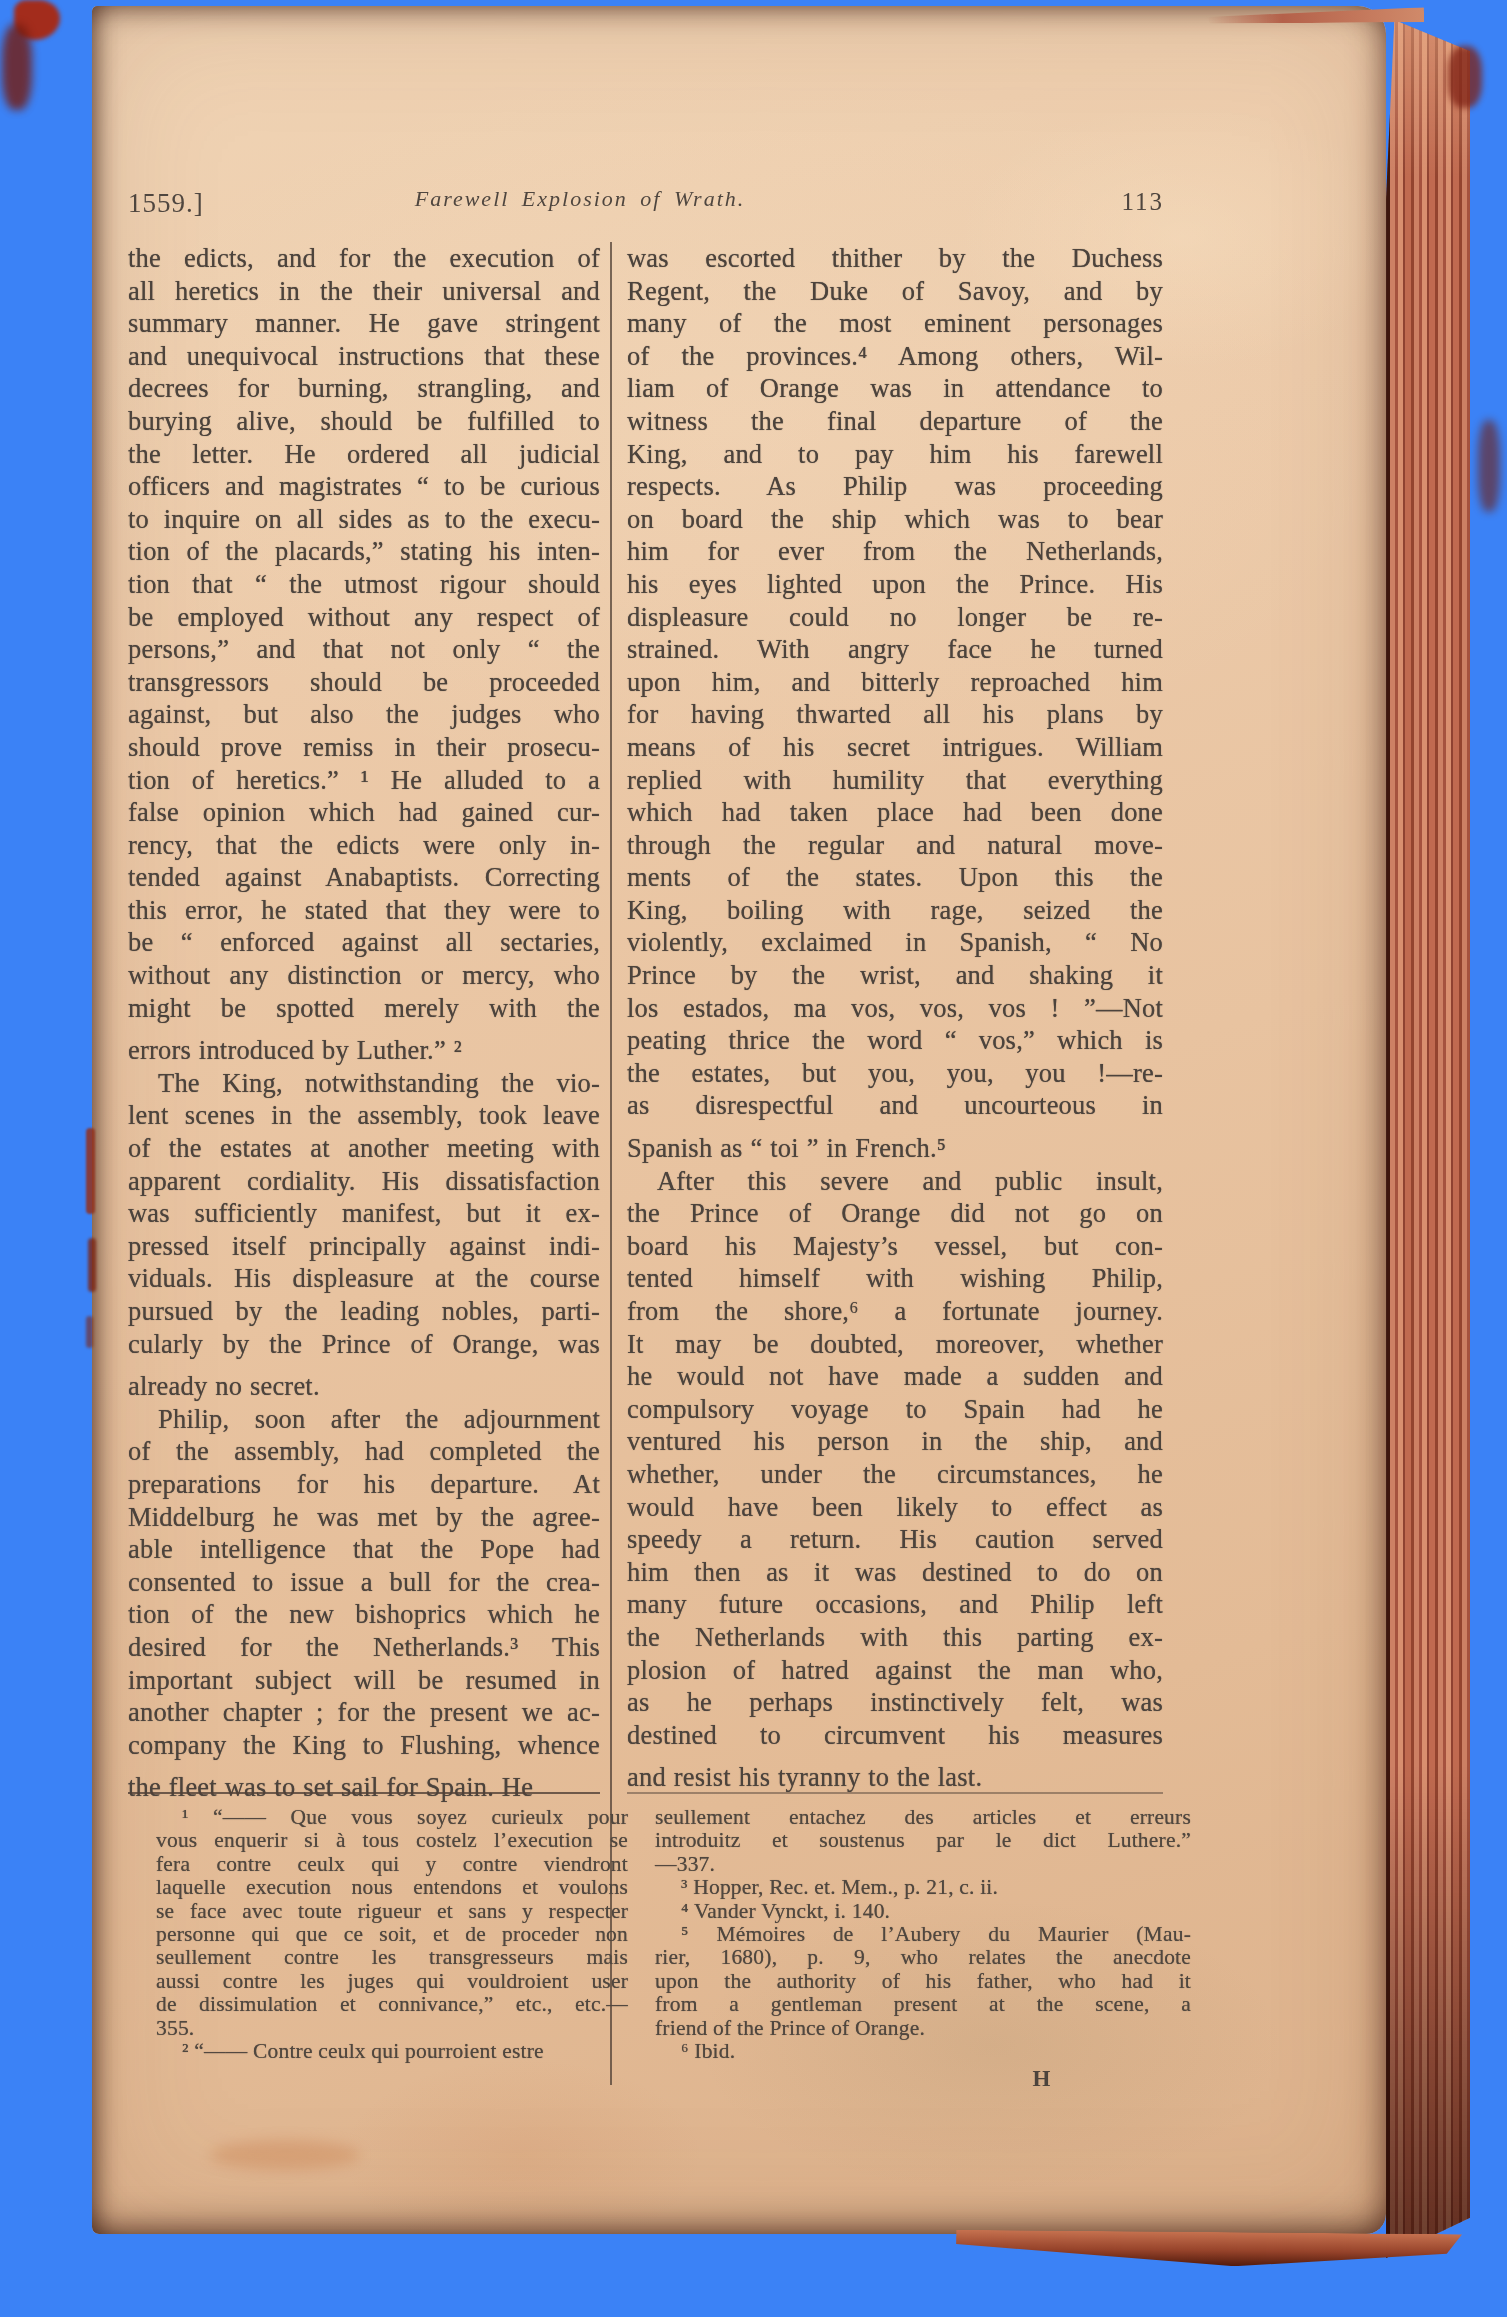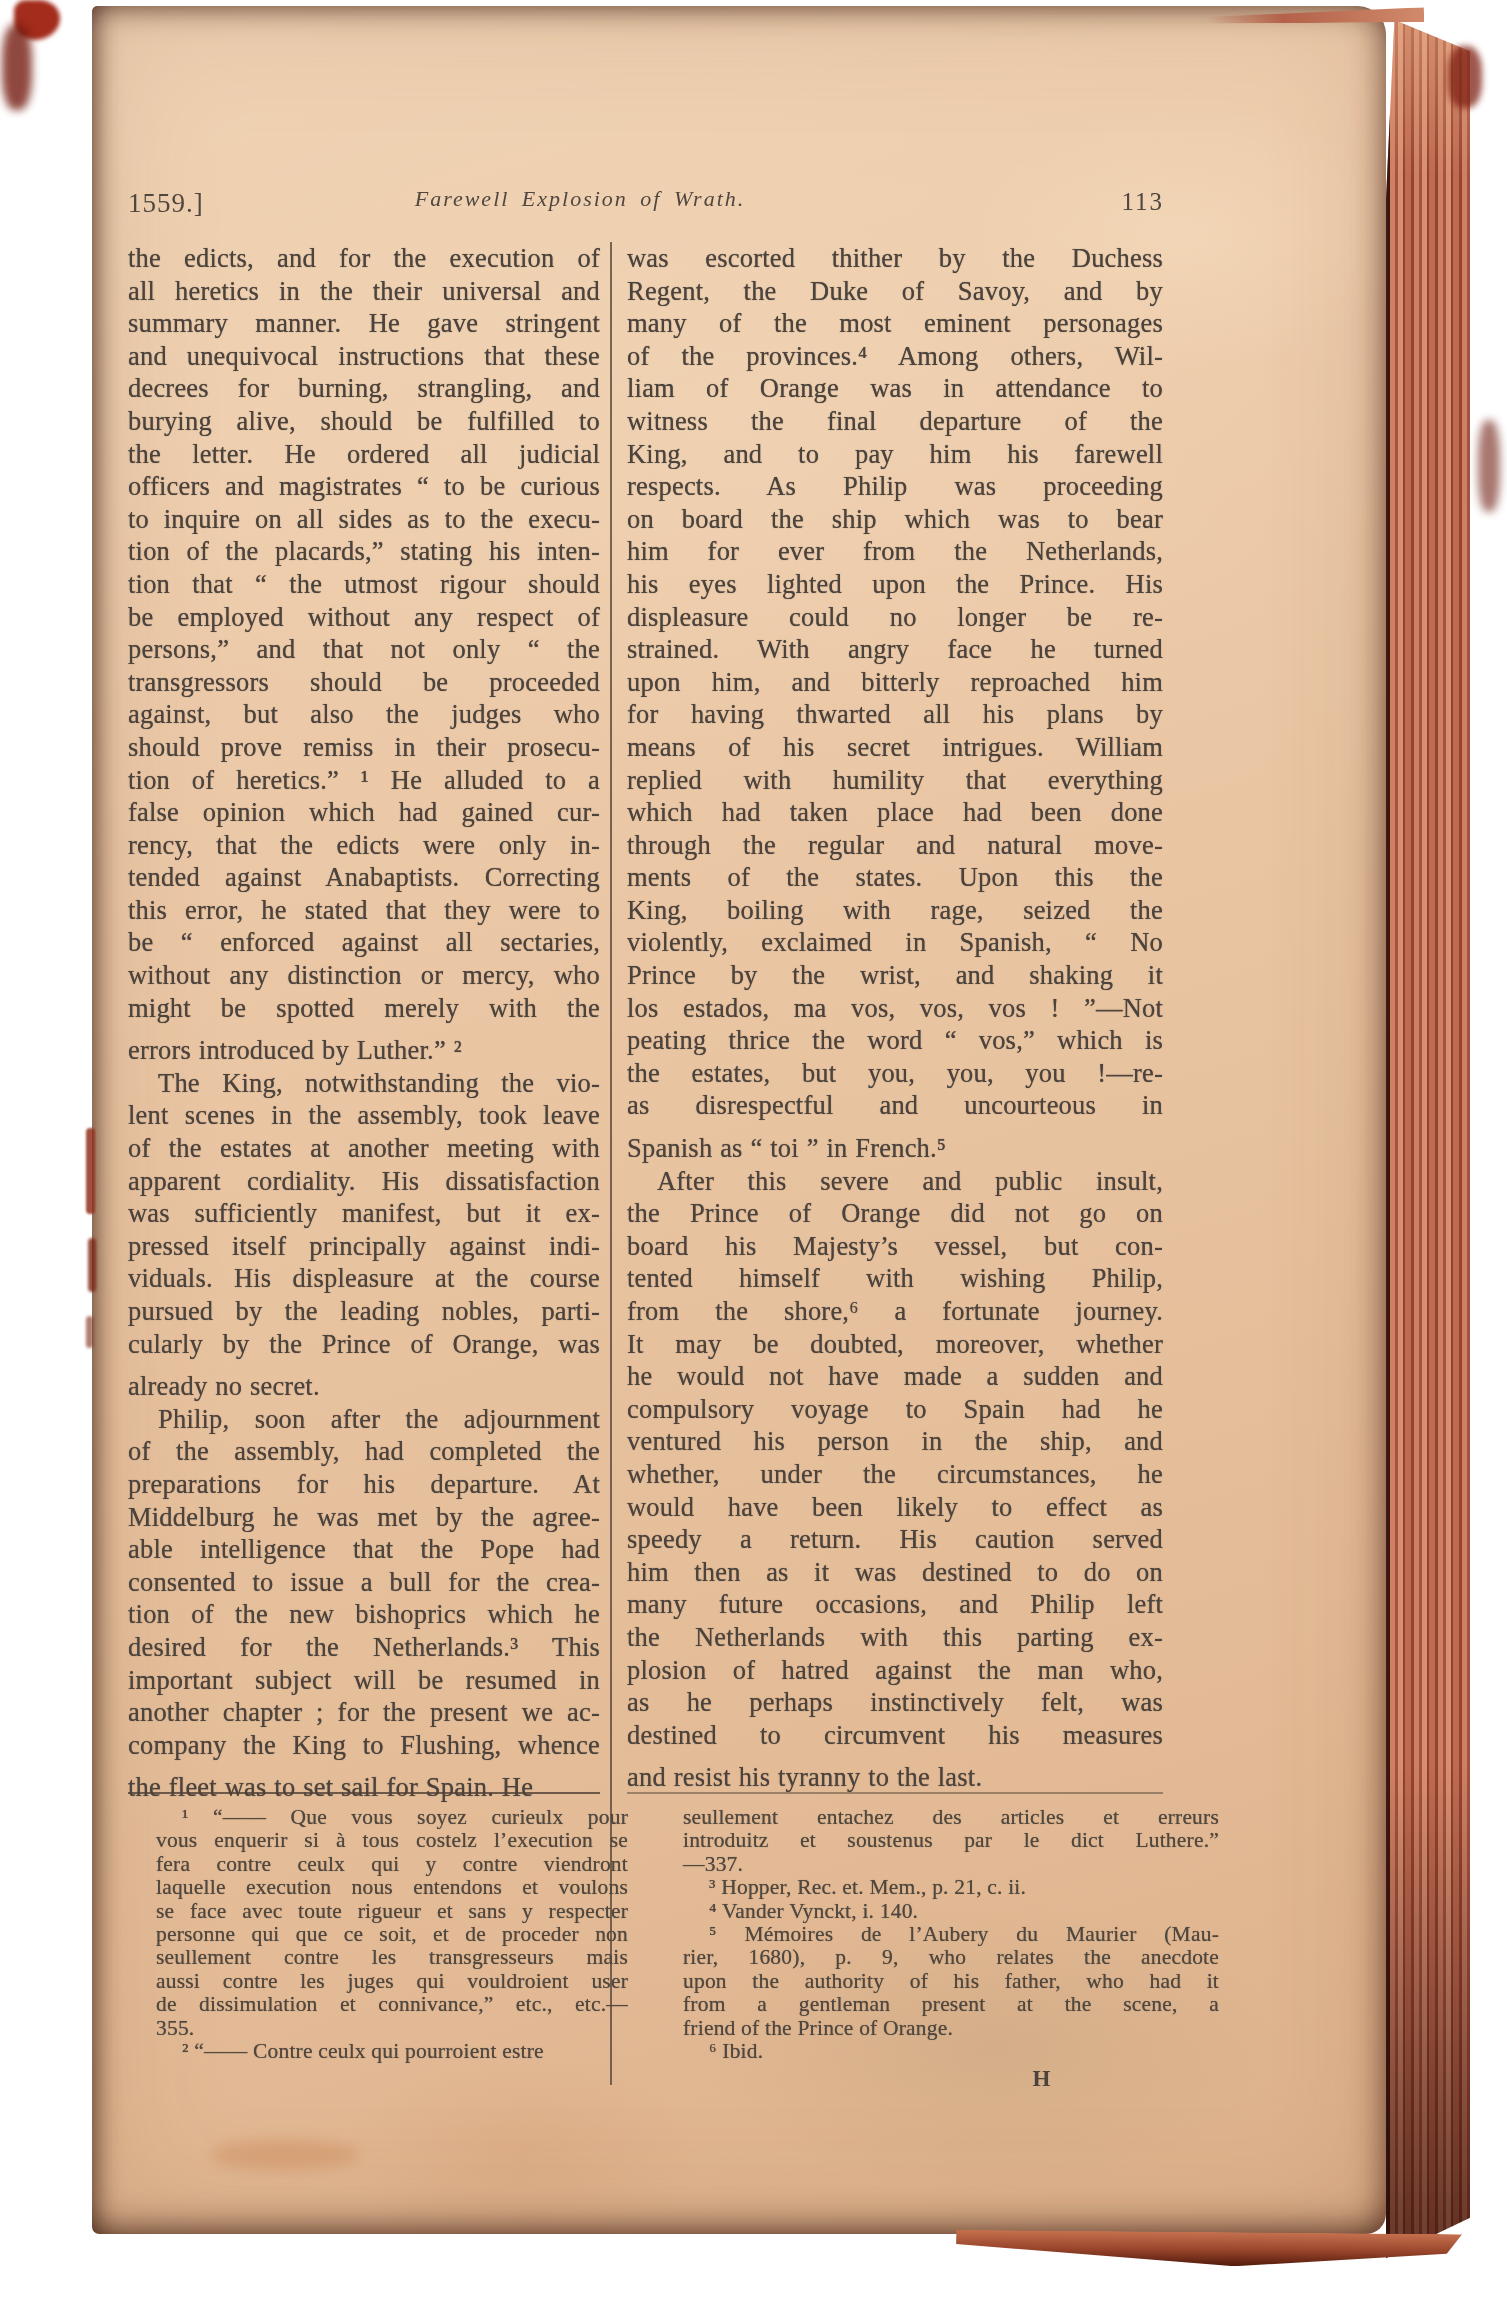--- a/index.html
+++ b/index.html
@@ -1,16 +1,16 @@
 <!DOCTYPE html>
 <html><head>
 <meta charset="utf-8">
 <style>
   html,body{margin:0;padding:0;background:#000;}
-  .stage{position:relative;width:1507px;height:2317px;background:#ffffff;overflow:hidden;
+  .stage{position:relative;width:1507px;height:2317px;background:#3b82f6;overflow:hidden;
          font-family:"Liberation Serif","DejaVu Serif",serif;}
   
   .page{position:absolute;left:92px;top:6px;width:1294px;height:2228px;z-index:2;
         border-radius:5px 28px 20px 7px;
         background:
           radial-gradient(ellipse 320px 190px at 1090px 230px, rgba(255,236,206,0.28), transparent 70%),
           radial-gradient(ellipse 260px 140px at 430px 2150px, rgba(190,100,50,0.10), transparent 70%),
           radial-gradient(ellipse 420px 210px at 900px 2040px, rgba(115,105,68,0.10), transparent 70%),
           radial-gradient(ellipse 900px 500px at 640px 420px, rgba(255,240,215,0.16), transparent 75%),
           linear-gradient(163deg,#f0d4b5 0%,#eccaa9 28%,#e8c3a0 52%,#e3bb96 76%,#dcb18b 100%);
@@ -35,21 +35,21 @@
         word-spacing:1px;letter-spacing:0.2px;
         text-shadow:0 0 0.9px rgba(79,70,63,0.85);}
   .line.last{text-align-last:left;margin-top:10px;}
   .line.ind{text-indent:30px;}
   
   .fnrule{position:absolute;top:1786px;height:2px;background:rgba(80,64,54,0.8);}
   .fnrule.leftr{left:36px;width:472px;}
   .fnrule.rightr{left:535px;width:536px;opacity:.6;}
   .fncol{position:absolute;top:1800px;color:#50473f;margin-left:28px;}
   .fncol.leftc{left:36px;width:472px;}
-  .fncol.rightc{left:563px;width:536px;}
+  .fncol.rightc{left:535px;width:536px;}
   .fnline{font-size:21.5px;line-height:23.4px;text-align:justify;text-align-last:justify;
           letter-spacing:0.2px;text-shadow:0 0 0.8px rgba(80,70,60,0.8);}
   .fnline.last{text-align-last:left;}
   .fnline.ind{text-indent:26px;}
   .sig{position:absolute;left:900px;top:2060px;width:100px;text-align:center;
        font-size:23px;font-weight:bold;color:#4c433c;letter-spacing:1px;}
   
   .fore-edge{position:absolute;left:1386px;top:20px;width:80px;height:2238px;z-index:1;
       border-left:4px solid rgba(42,12,6,0.85);
       background:

